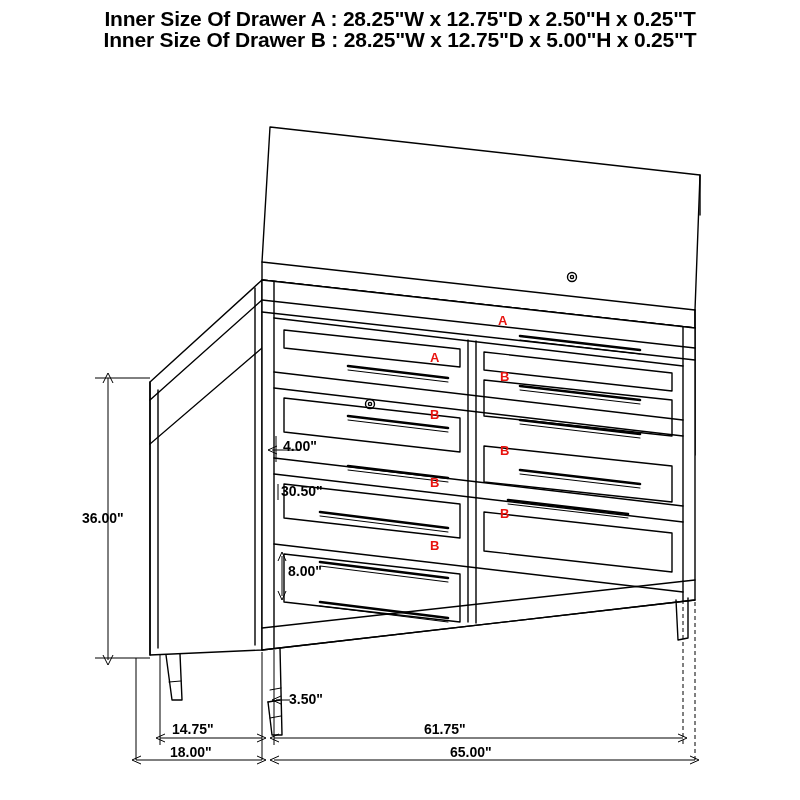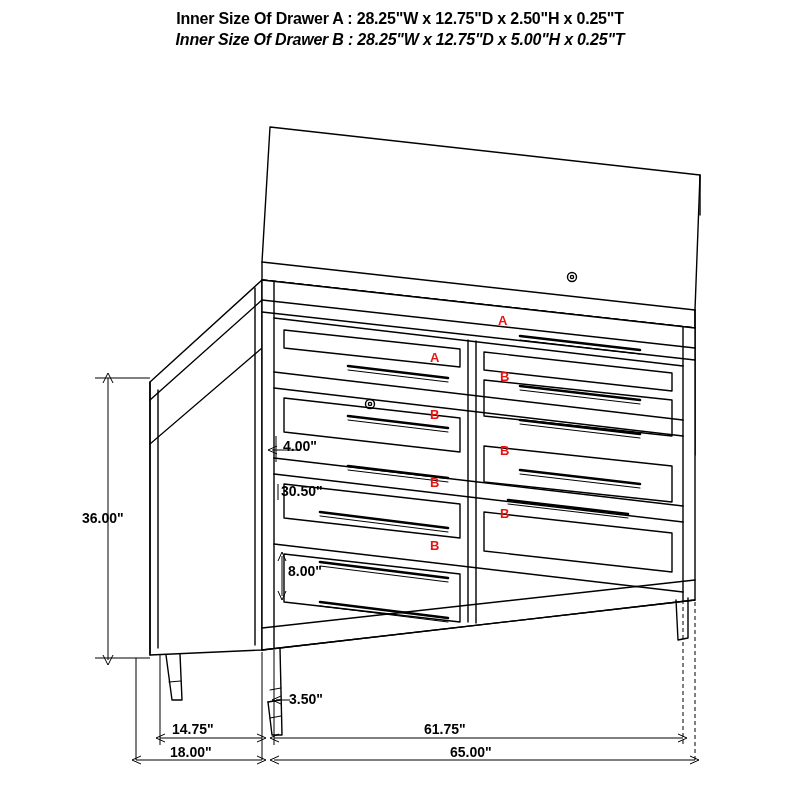--- a/index.html
+++ b/index.html
@@ -14,28 +14,28 @@
     background: #ffffff;
     font-family: "Liberation Sans", sans-serif;
     overflow: hidden;
   }
   .hdr {
     position: absolute;
     left: 0;
     top: 0;
     width: 800px;
     text-align: center;
-    font-size: 16px;
+    font-size: 21px;
     font-weight: bold;
     color: #000;
     line-height: 20px;
     letter-spacing: -0.2px;
   }
   .hdr .l1 { margin-top: 9px; }
-  .hdr .l2 { margin-top: 1px; font-style: italic; }
+  .hdr .l2 { margin-top: 1px; }
 
   svg.dg {
     position: absolute;
     left: 0;
     top: 0;
     width: 800px;
     height: 800px;
   }
   .lbl {
     position: absolute;

